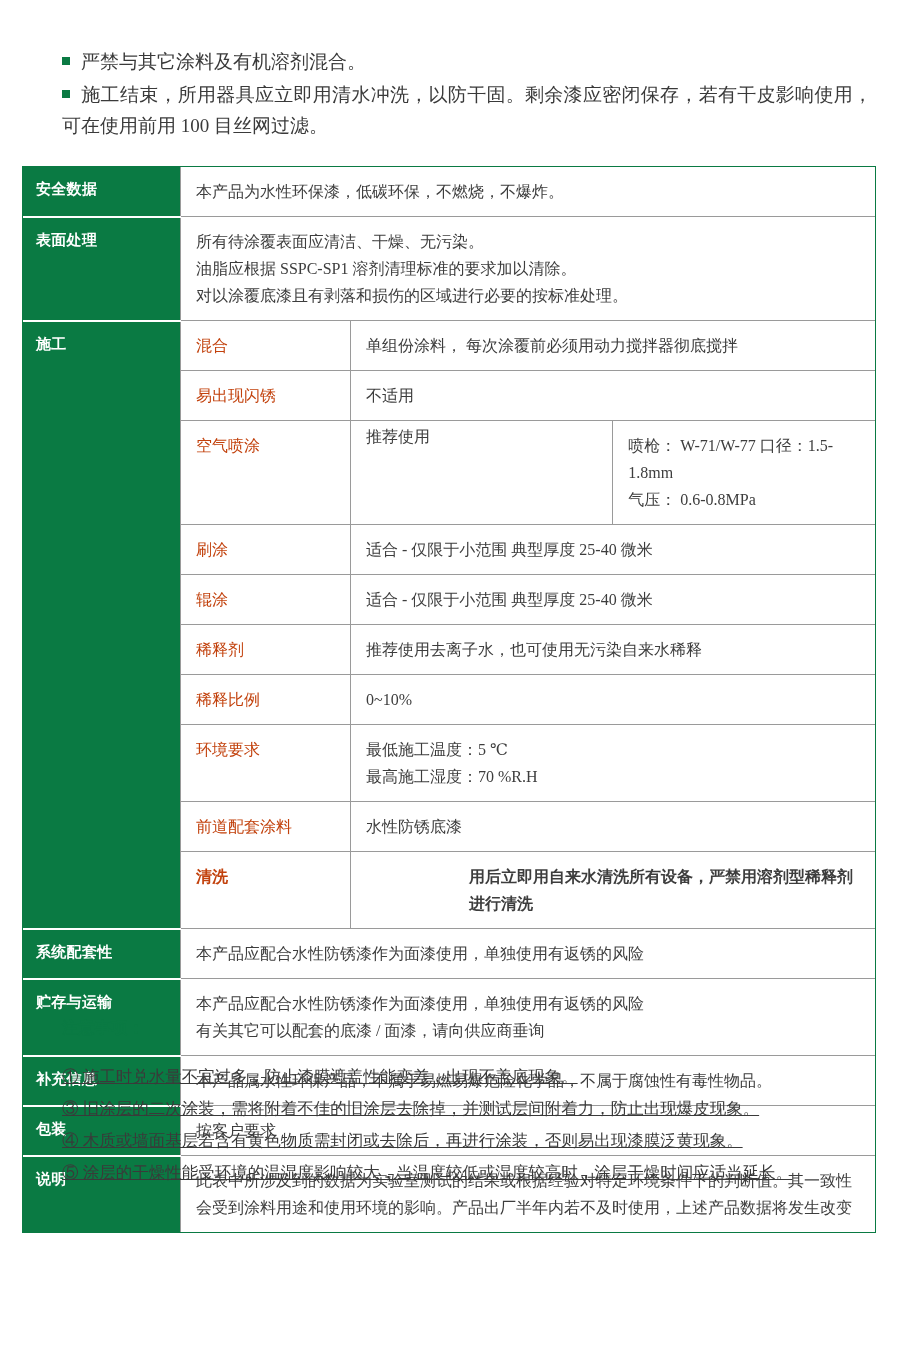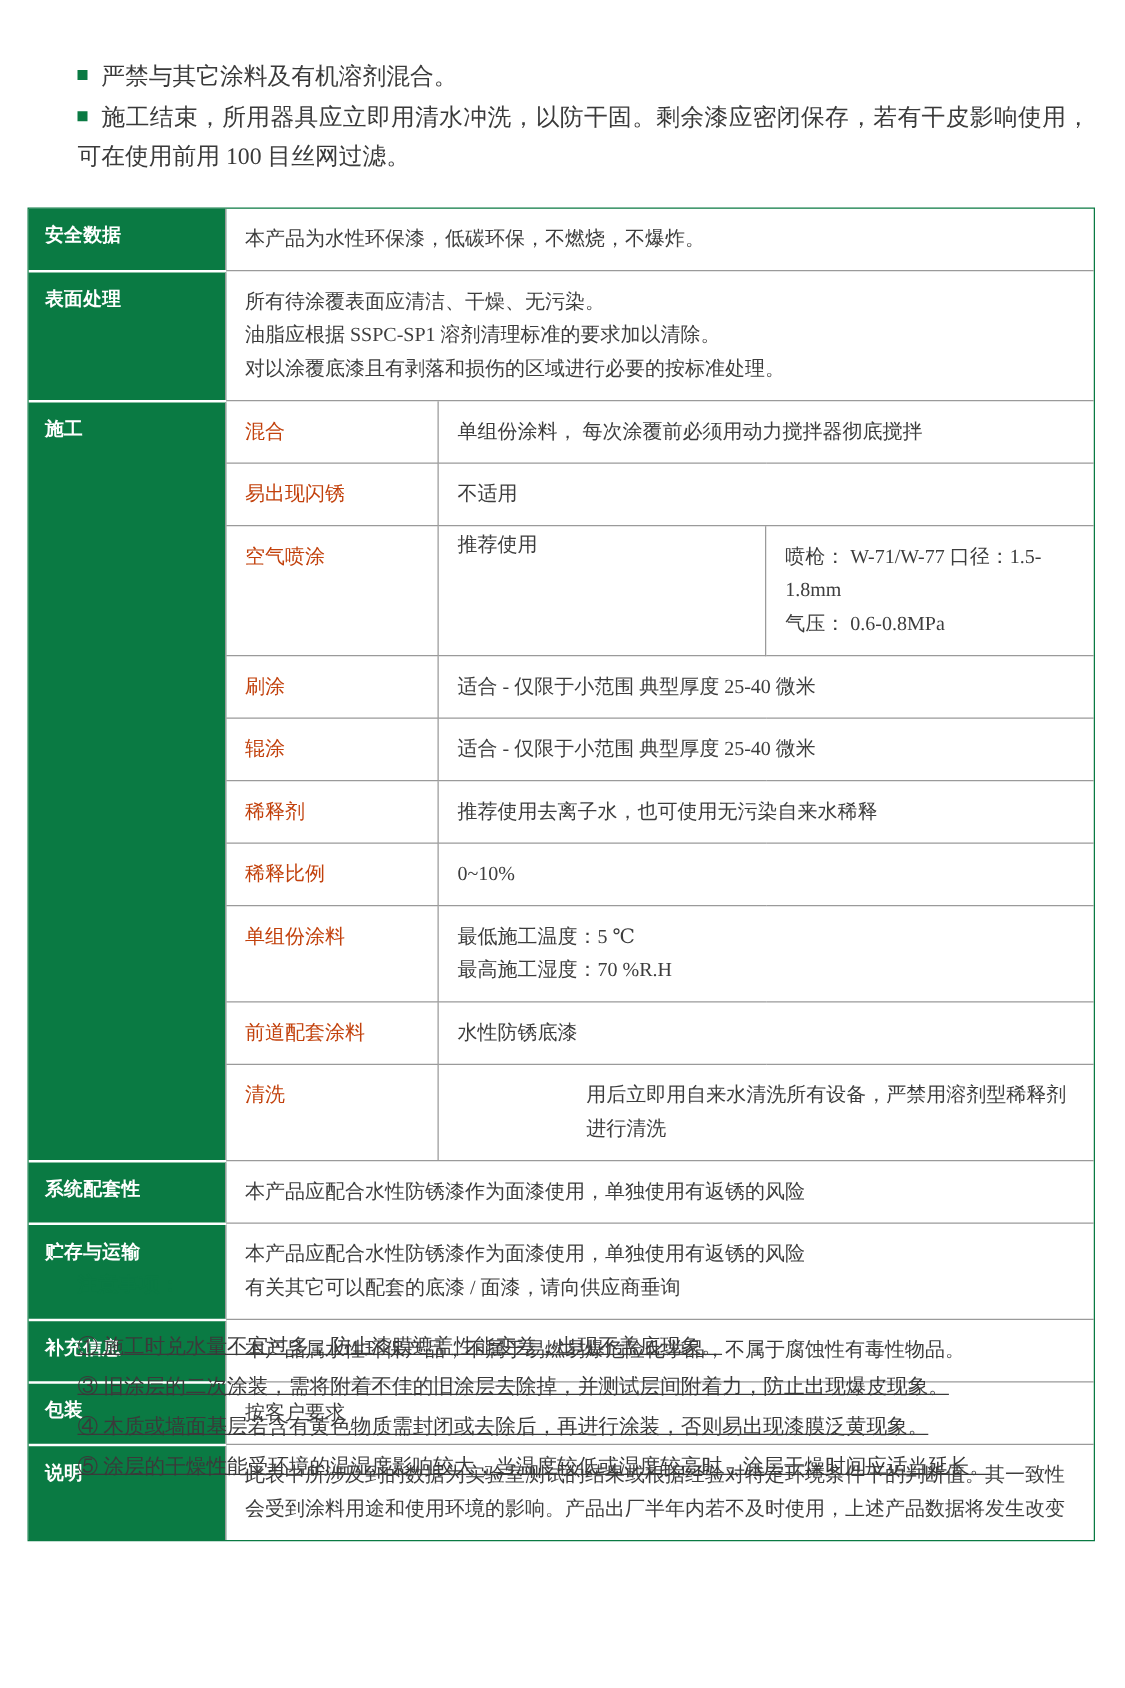--- a/index.html
+++ b/index.html
@@ -111,21 +111,21 @@
   }
   .sub-mid {
     width: 103px;
     padding: 2px 8px 11px 15px;
     font-size: 16px;
     line-height: 27px;
     color: #3d3d3d;
     border-bottom: 1.4px solid #9a9a9a;
     border-right: 1.4px solid #9a9a9a;
   }
-  .sub-table tr.lastrow > td { border-bottom: none; }
+  .sub-table tr.lastrow > td { border-bottom: none; font-weight: bold; }
   .indent-val { padding-left: 118px; }
 
   .nowrapline { white-space: pre-line; }
 
   
   .notes {
     position: absolute;
     left: 22px;
     top: 1018px;
     width: 860px;
@@ -206,21 +206,21 @@
           </tr>
           <tr>
             <td class="sub-key">稀释剂</td>
             <td class="sub-val" colspan="2">推荐使用去离子水，也可使用无污染自来水稀释</td>
           </tr>
           <tr>
             <td class="sub-key">稀释比例</td>
             <td class="sub-val" colspan="2">0~10%</td>
           </tr>
           <tr>
-            <td class="sub-key">单组份涂料</td>
+            <td class="sub-key">环境要求</td>
             <td class="sub-val nowrapline" colspan="2">最低施工温度：5 ℃
 最高施工湿度：70 %R.H</td>
           </tr>
           <tr>
             <td class="sub-key">前道配套涂料</td>
             <td class="sub-val" colspan="2">水性防锈底漆</td>
           </tr>
           <tr class="lastrow">
             <td class="sub-key">清洗</td>
             <td class="sub-val indent-val" colspan="2">用后立即用自来水清洗所有设备，严禁用溶剂型稀释剂进行清洗</td>

